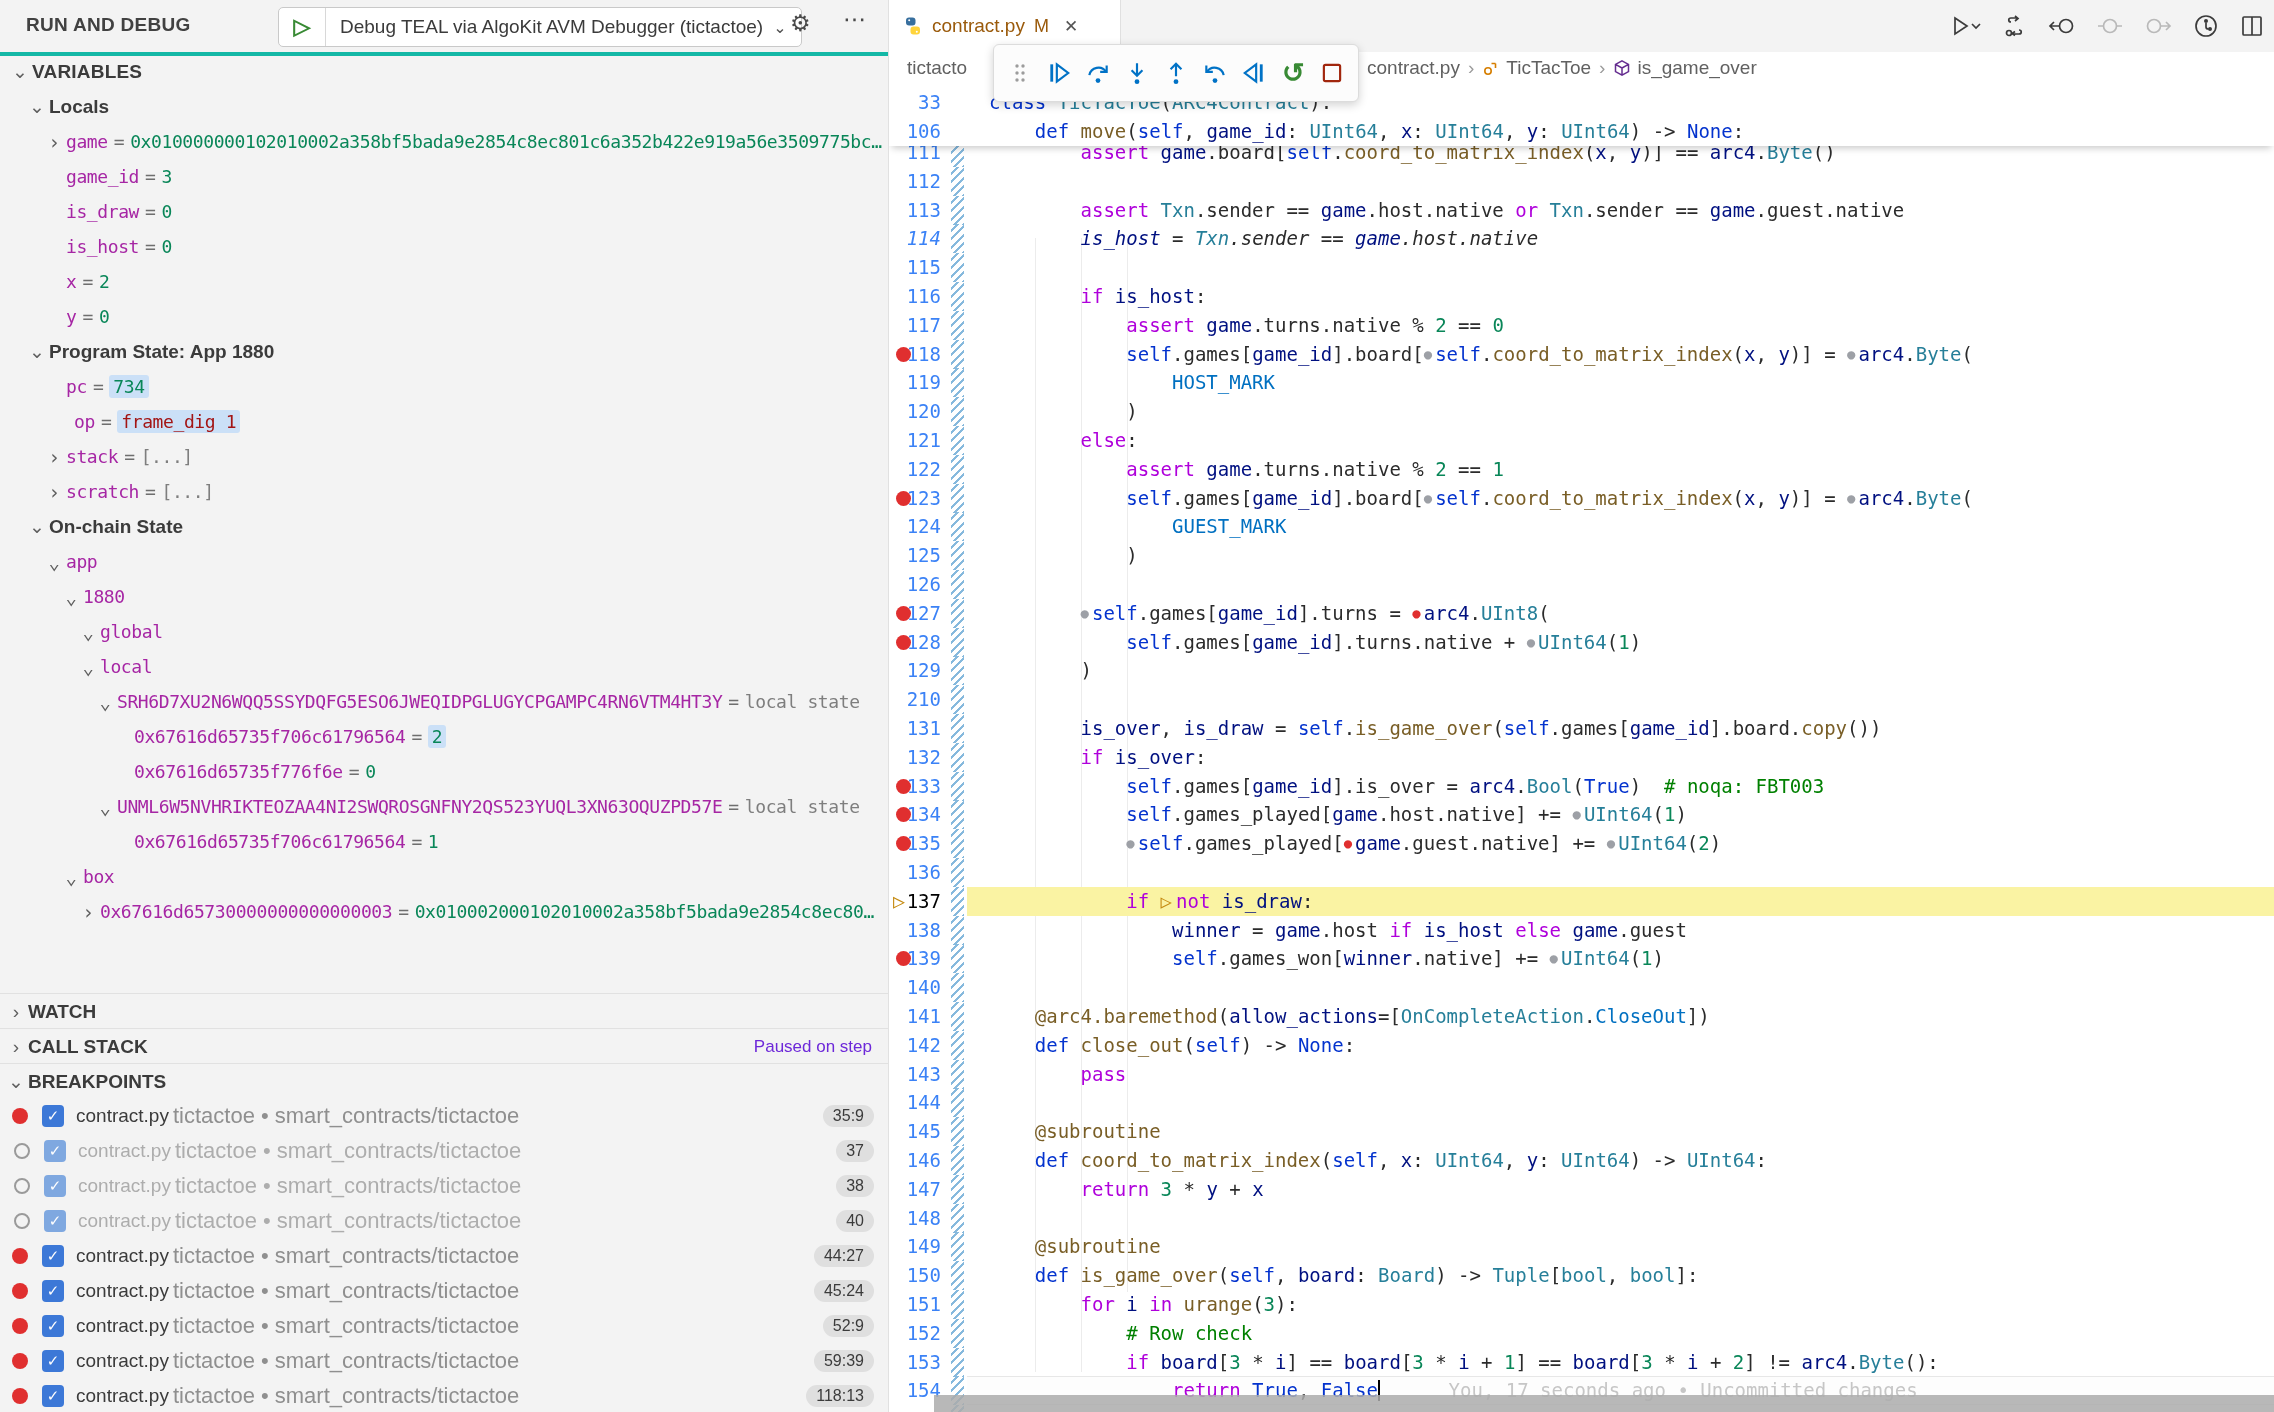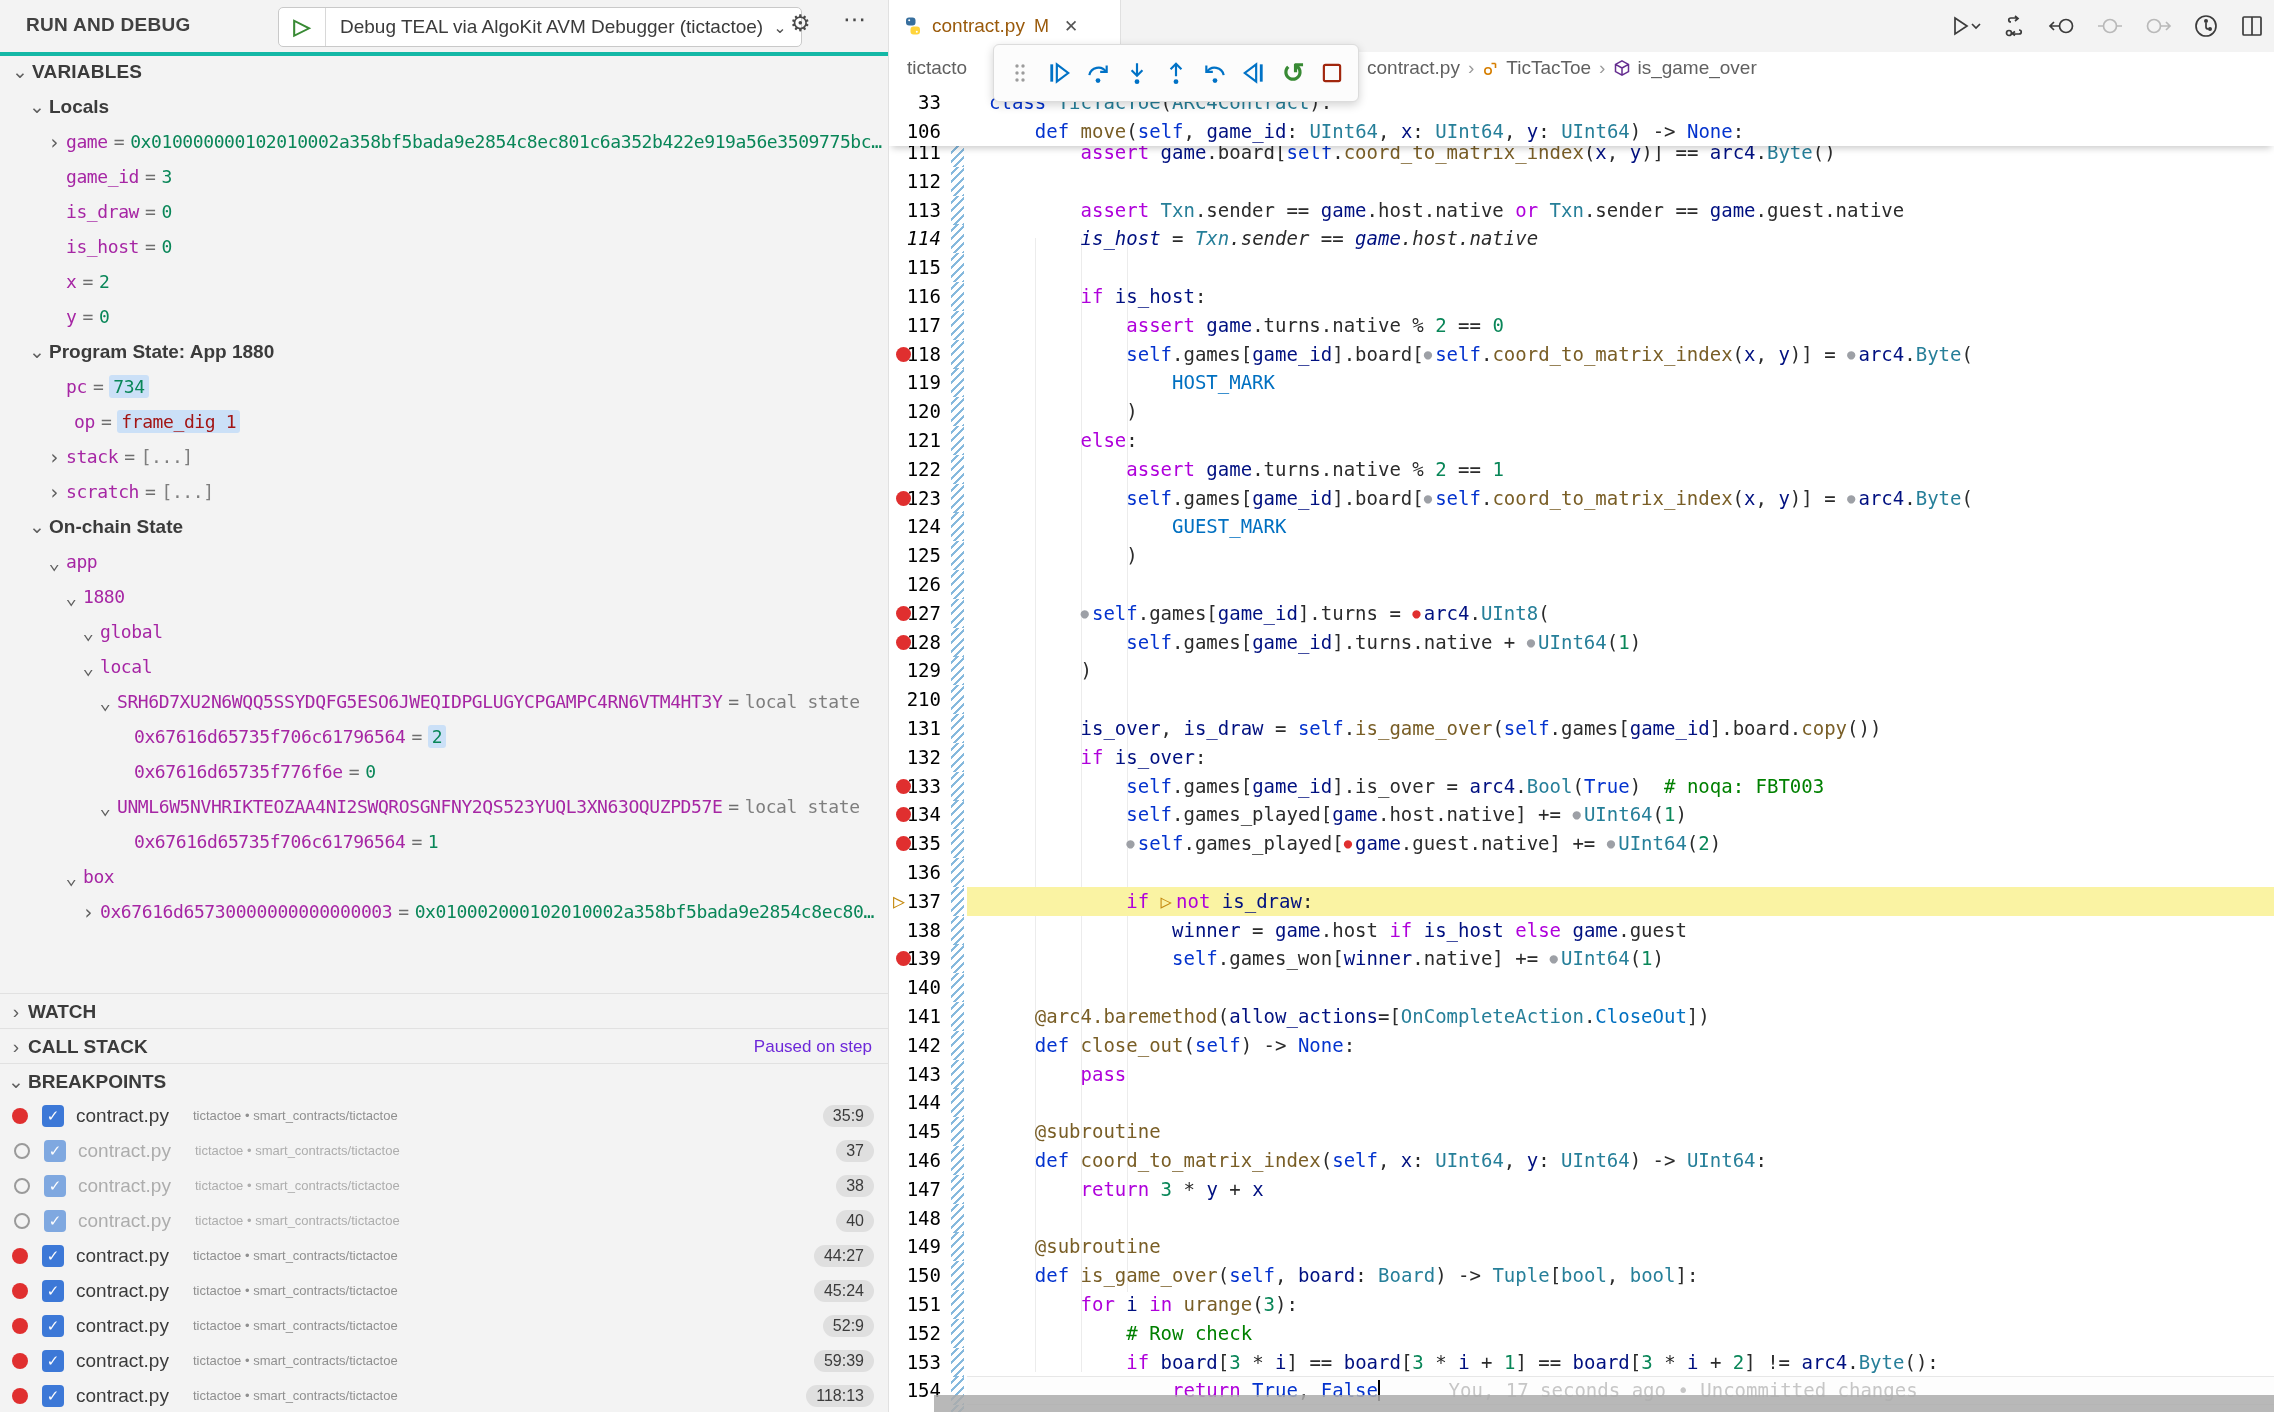--- a/index.html
+++ b/index.html
@@ -33,21 +33,21 @@
   .sec-bar .chev{width:24px;text-align:center;font-size:19px;color:#5F5F5F;margin-left:4px;}
   .sec-bar .lbl{font-weight:bold;font-size:19px;}
   #paused{position:absolute;right:16px;font-size:17px;color:#6d28d9;font-weight:normal;}
   #bp-list{position:absolute;left:0;top:1098px;width:100%;}
   .bprow{height:35px;display:flex;align-items:center;position:relative;}
   .bprow .dot{flex:0 0 16px;height:16px;margin-left:12px;border-radius:50%;}
   .bprow .dot.hit{background:#E02F2F;}
   .bprow .dot.off{background:transparent;border:2px solid #9A9A9A;width:12px;height:12px;flex-basis:12px;margin-left:14px;}
   .bprow .cb{flex:0 0 22px;height:22px;margin-left:14px;background:#3C78D7;border-radius:4px;color:#fff;font-size:15px;line-height:22px;text-align:center;}
   .bprow .file{margin-left:12px;font-size:19px;color:#3B3B3B;}
-  .bprow .path{margin-left:24px;font-size:13px;color:#8F8F8F;}
+  .bprow .path{margin-left:4px;font-size:22px;color:#8F8F8F;}
   .bprow .badge{position:absolute;right:14px;background:#DFDFDF;border-radius:11px;padding:2px 10px;font-size:16px;color:#3B3B3B;}
   .bprow.dim .file,.bprow.dim .path{color:#ADADAD;}
   .bprow.dim .cb{background:#7FA8E0;}
   
   #editor{position:absolute;left:889px;top:0;width:1385px;height:1412px;background:#fff;}
   #tabbar{position:absolute;left:0;top:0;width:100%;height:52px;background:#F3F3F3;border-bottom:1px solid #E3E3E3;}
   #tab{position:absolute;left:0;top:0;height:52px;width:232px;background:#fff;border-right:1px solid #E0E0E0;display:flex;align-items:center;gap:9px;padding:0 14px;box-sizing:border-box;}
   #tab .flabel{font-size:19px;color:#9A5A0B;}
   #tab .mod{font-size:18px;color:#9A5A0B;}
   #tab .close{font-size:17px;color:#555;margin-left:6px;cursor:pointer;}
@@ -60,21 +60,21 @@
   #crumb-first{position:absolute;left:18px;top:5px;}
   #crumb-rest{position:absolute;left:478px;top:5px;display:flex;align-items:center;}
   
   #dbgbar{position:absolute;left:104px;top:44px;width:366px;height:58px;background:#FCFCFC;border:1px solid #DCDCDC;border-radius:6px;
           box-shadow:0 3px 10px rgba(0,0,0,.18);display:flex;align-items:center;gap:8px;padding:0 10px;box-sizing:border-box;z-index:30;}
   #dbgbar .dbtn{width:34px;height:36px;display:flex;align-items:center;justify-content:center;cursor:pointer;}
   
   #codearea{position:absolute;left:0;top:88px;width:100%;height:1324px;overflow:hidden;}
   .iguide{position:absolute;top:150px;bottom:40px;width:1px;background:#ECECEC;}
   .code-row{position:absolute;left:0;right:0;height:29px;line-height:29px;white-space:pre;font-family:"DejaVu Sans Mono",monospace;font-size:19px;}
-  .code-row .num{position:absolute;left:0;width:52px;text-align:right;color:#000000;}
+  .code-row .num{position:absolute;left:0;width:52px;text-align:right;color:#3b82f6;}
   .code-row.cur .num{color:#000000;}
   .code-row .stripe{position:absolute;left:62px;top:0;bottom:0;width:13px;
      background:repeating-linear-gradient(315deg,#86B9DD 0 2px,rgba(255,255,255,0) 2px 6px);}
   .code-row .bpdot{position:absolute;left:7px;top:7px;width:15px;height:15px;border-radius:50%;background:#E02F2F;}
   .code-row .gptr{position:absolute;left:4px;top:0;color:#C58A10;font-weight:bold;font-size:20px;}
   .code-row .ctext{position:absolute;left:100px;top:0;}
   .code-row.cur::before{content:"";position:absolute;left:78px;right:0;top:0;bottom:0;background:#FAF3A3;}
   .code-row.cursorline::before{content:"";position:absolute;left:78px;right:0;top:0;bottom:0;border-top:1px solid #E7E7E7;border-bottom:1px solid #E7E7E7;background:#FDFDFD;}
   .code-row>*{position:relative;}
   .code-row .stripe,.code-row .bpdot,.code-row .num,.code-row .ctext,.code-row .gptr{position:absolute;}

